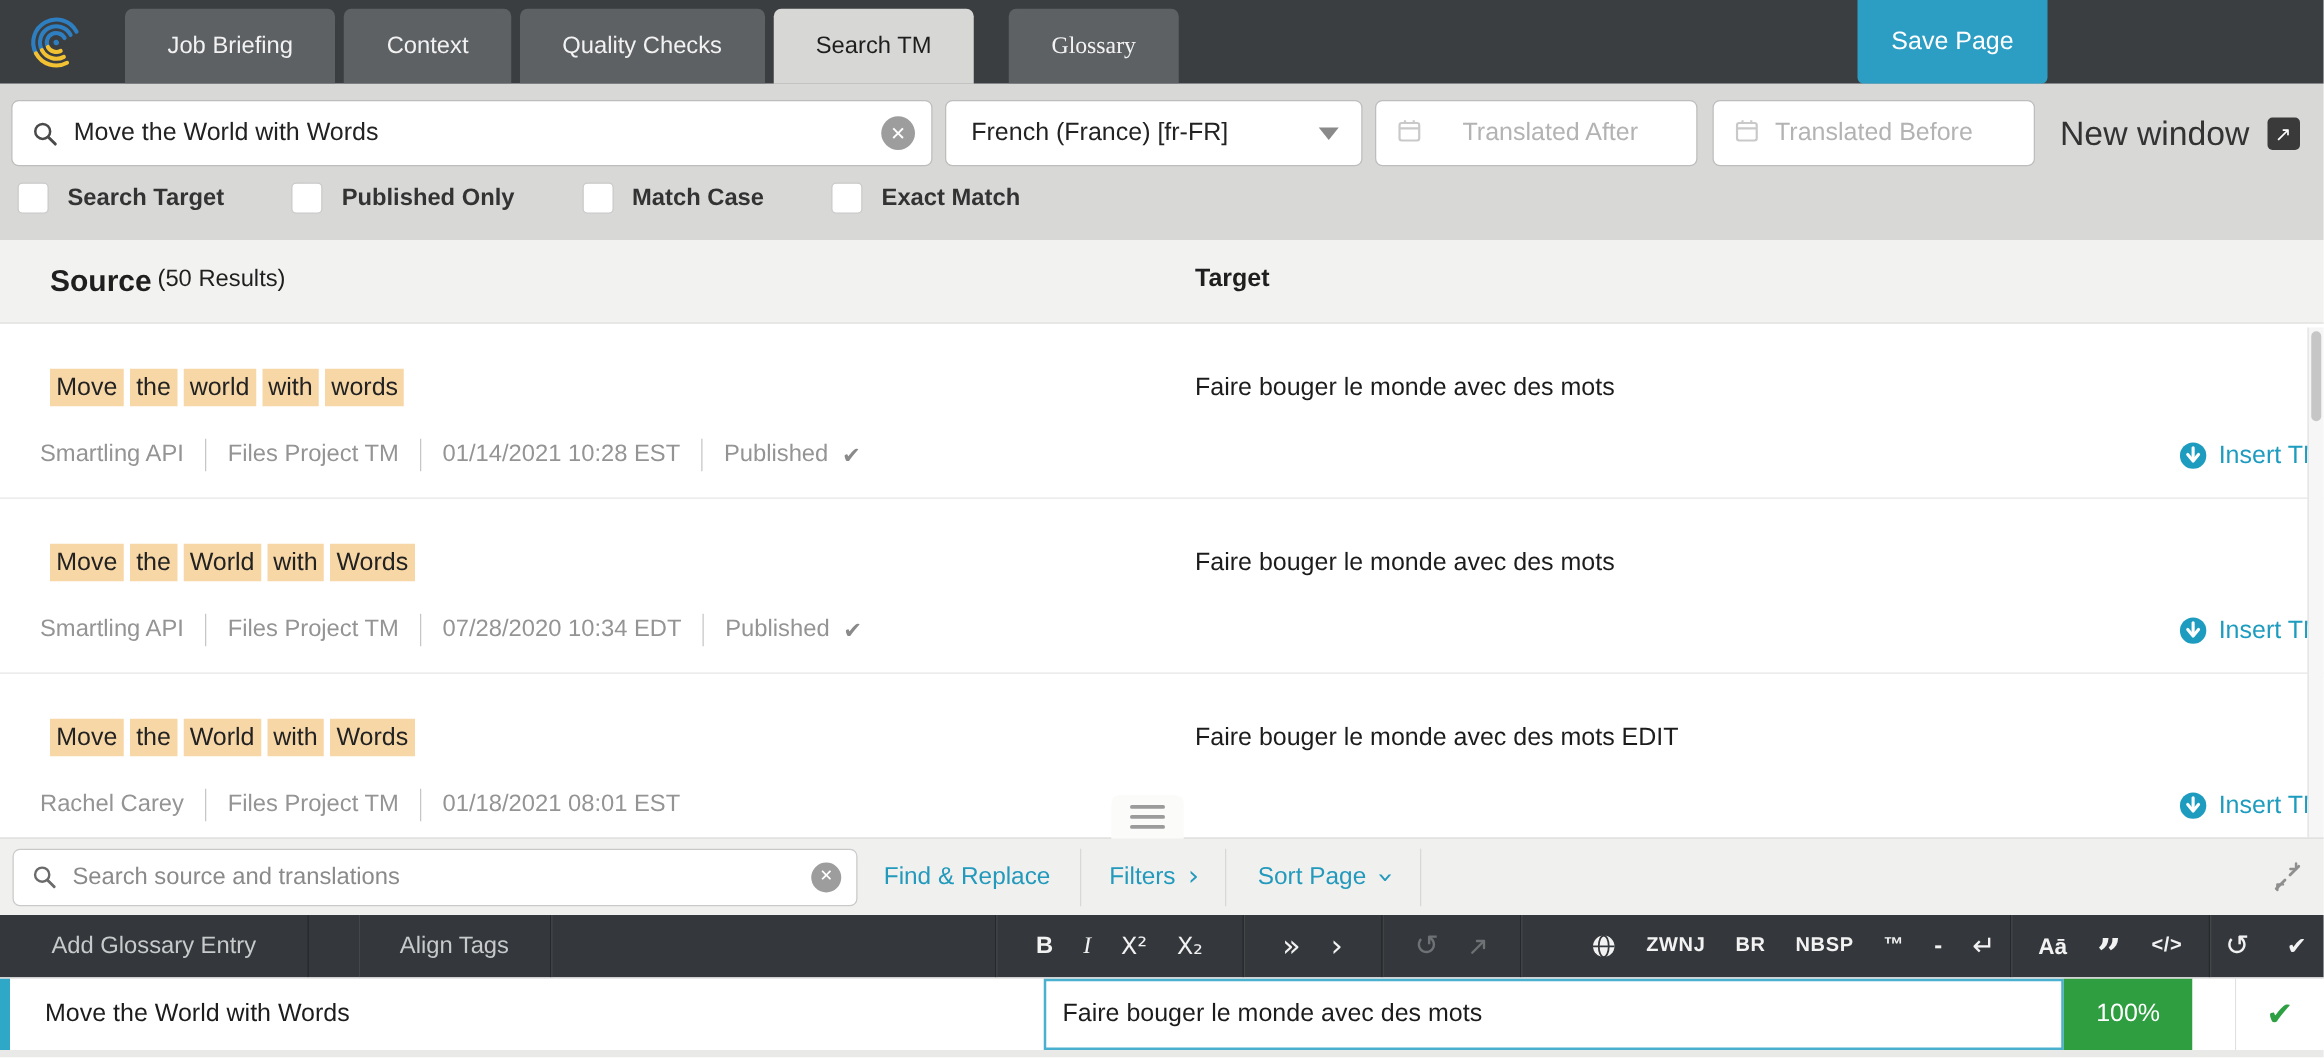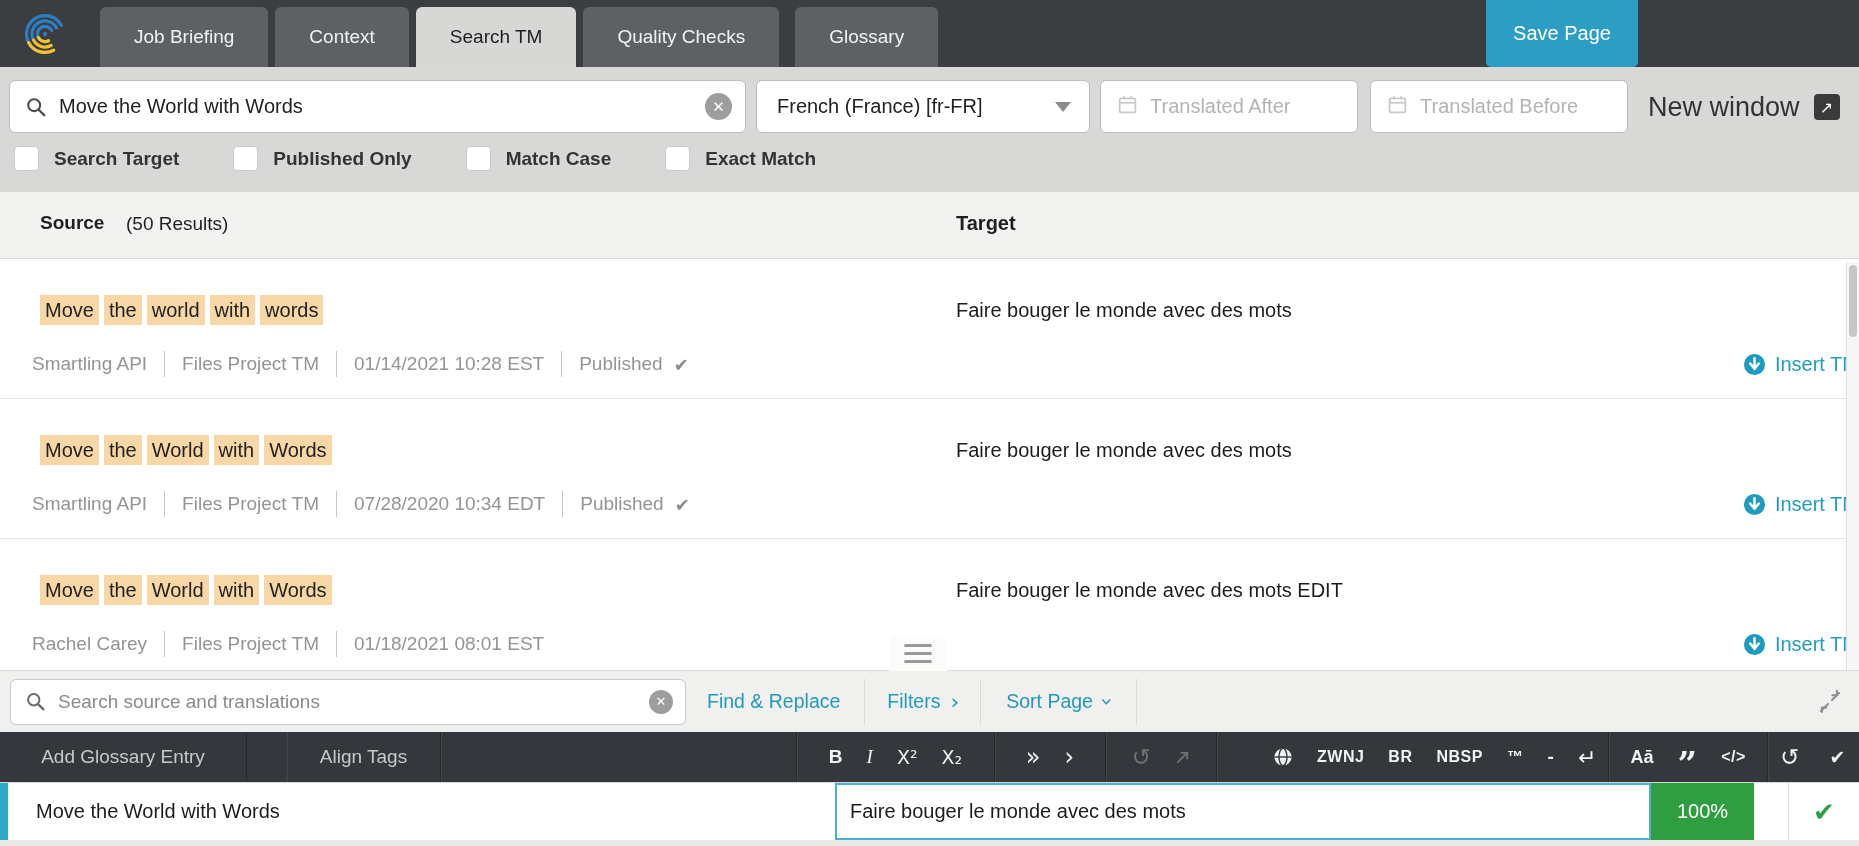--- a/index.html
+++ b/index.html
@@ -7,54 +7,54 @@
   .app{position:relative;width:1859px;height:846px;background:#fff;}
   .glyph{font-family:"DejaVu Sans",sans-serif;}
 
   
   .topbar{position:absolute;left:0;top:0;width:100%;height:67px;background:#3B3E41;display:flex;align-items:flex-end;}
   .logo{position:absolute;left:16px;top:5px;width:58px;height:58px;display:flex;align-items:center;justify-content:center;}
   .tabs{display:flex;align-items:flex-end;height:67px;margin-left:100px;}
   .tab{height:60px;margin-right:7px;padding:0 34px;display:flex;align-items:center;justify-content:center;
        background:#5D6164;color:#F2F2F2;font-size:19px;border-radius:6px 6px 0 0;cursor:pointer;white-space:nowrap;}
   .tab.active{background:#D7D7D6;color:#1E1E1E;}
-  .tab.gap{margin-left:9px;}
+  .tab.gap{margin-left:21px;font-family:Liberation Serif, serif;}
   .save-btn{position:absolute;left:1486px;top:0;width:152px;height:67px;background:#2C9EC4;border:none;
        color:#fff;font-size:20px;border-radius:0 0 5px 5px;font-family:inherit;cursor:pointer;}
 
   
   .filter-area{position:absolute;left:0;top:67px;width:100%;height:125px;background:#D8D8D7;}
   .frow1{position:absolute;left:0;top:13px;width:100%;height:53px;}
   .inputbox{position:absolute;top:0;height:53px;background:#fff;border:1px solid #BDBDBD;border-radius:6px;
        box-sizing:border-box;display:flex;align-items:center;}
   .searchbox{left:9px;width:737px;}
   .searchbox .mag{margin:0 10px 0 15px;flex:0 0 auto;display:flex;}
   .searchbox input{flex:1;border:none;outline:none;font-size:20px;color:#222;font-family:inherit;background:transparent;}
   .clear-btn{flex:0 0 auto;width:27px;height:27px;margin-right:13px;border-radius:50%;background:#9D9D9D;color:#fff;
        display:flex;align-items:center;justify-content:center;font-size:15px;font-weight:bold;cursor:pointer;}
   .langbox{left:756px;width:334px;padding:0 18px 0 20px;justify-content:space-between;cursor:pointer;}
   .langbox .val{font-size:20px;color:#222;}
   .caret{width:0;height:0;border-left:8px solid transparent;border-right:8px solid transparent;border-top:10px solid #8A8A8A;}
   .datebox{padding-left:16px;cursor:pointer;}
-  .datebox.after{left:1100px;width:258px;}
+  .datebox.after{left:1100px;width:258px;gap:20px;}
   .datebox.before{left:1370px;width:258px;}
   .datebox .ph{font-size:20px;color:#B3B3B3;margin-left:12px;white-space:nowrap;}
   .newwin{position:absolute;left:1648px;top:10px;height:34px;display:flex;align-items:center;cursor:pointer;}
   .newwin .lbl{font-size:27px;color:#333;margin-right:14px;white-space:nowrap;}
   .newwin .ic{width:26px;height:26px;background:#3A3A3A;border-radius:4px;color:#fff;display:flex;
        align-items:center;justify-content:center;font-size:16px;}
   .frow2{position:absolute;left:14px;top:79px;display:flex;align-items:center;font-weight:bold;}
   .chk-item{display:flex;align-items:center;margin-right:54px;}
   .chk-box{width:23px;height:23px;background:#fff;border:1px solid #C9C9C9;border-radius:4px;cursor:pointer;flex:0 0 auto;}
   .chk-lbl{font-size:19px;color:#333;margin-left:15px;white-space:nowrap;}
 
   
   .res-header{position:absolute;left:0;top:192px;width:100%;height:67px;background:#F2F2F1;
       border-bottom:1px solid #D9D9D8;box-sizing:border-box;}
-  .res-header .src-h{position:absolute;left:40px;top:20px;font-size:19px;font-weight:bold;color:#1F1F1F;}
+  .res-header .src-h{position:absolute;left:40px;top:20px;font-size:24px;font-weight:bold;color:#1F1F1F;}
   .res-header .cnt{position:absolute;left:126px;top:21px;font-size:19px;color:#1F1F1F;}
   .res-header .tgt-h{position:absolute;left:956px;top:20px;font-size:20px;font-weight:bold;color:#1F1F1F;}
 
   
   .results{position:absolute;left:0;top:259px;width:100%;height:411px;background:#fff;overflow:hidden;}
   .row{border-bottom:1px solid #E6E6E6;padding:36px 0 21px 0;}
   .row-top{display:flex;margin-bottom:26px;}
   .src-cell{flex:0 0 956px;box-sizing:border-box;padding-left:40px;}
   .hl{display:inline-block;background:#F8D7A6;color:#222;font-size:20px;line-height:24px;padding:3px 5px;margin-right:5px;}
   .tgt-cell{flex:1;font-size:20px;color:#1C1C1C;line-height:30px;padding-right:120px;}
@@ -133,22 +133,22 @@
           <path d="M7 24 A17 17 0 0 0 24 41" stroke="#F2C233"></path>
           <path d="M12 24 A12 12 0 0 0 24 36" stroke="#F2C233"></path>
           <path d="M17 24 A7 7 0 0 0 24 31" stroke="#F2C233"></path>
           <circle cx="24" cy="24" r="2" fill="#2E7FC2" stroke="none"></circle>
         </g>
       </svg>
     </div>
     <nav class="tabs">
       <div class="tab">Job Briefing</div>
       <div class="tab">Context</div>
+      <div class="tab">Quality Checks</div>
       <div class="tab active">Search TM</div>
-      <div class="tab">Quality Checks</div>
       <div class="tab gap">Glossary</div>
     </nav>
     <button class="save-btn">Save Page</button>
   </header>
 
   <section class="filter-area">
     <div class="frow1">
       <div class="inputbox searchbox">
         <span class="mag">
           <svg width="22" height="22" viewBox="0 0 24 24">

